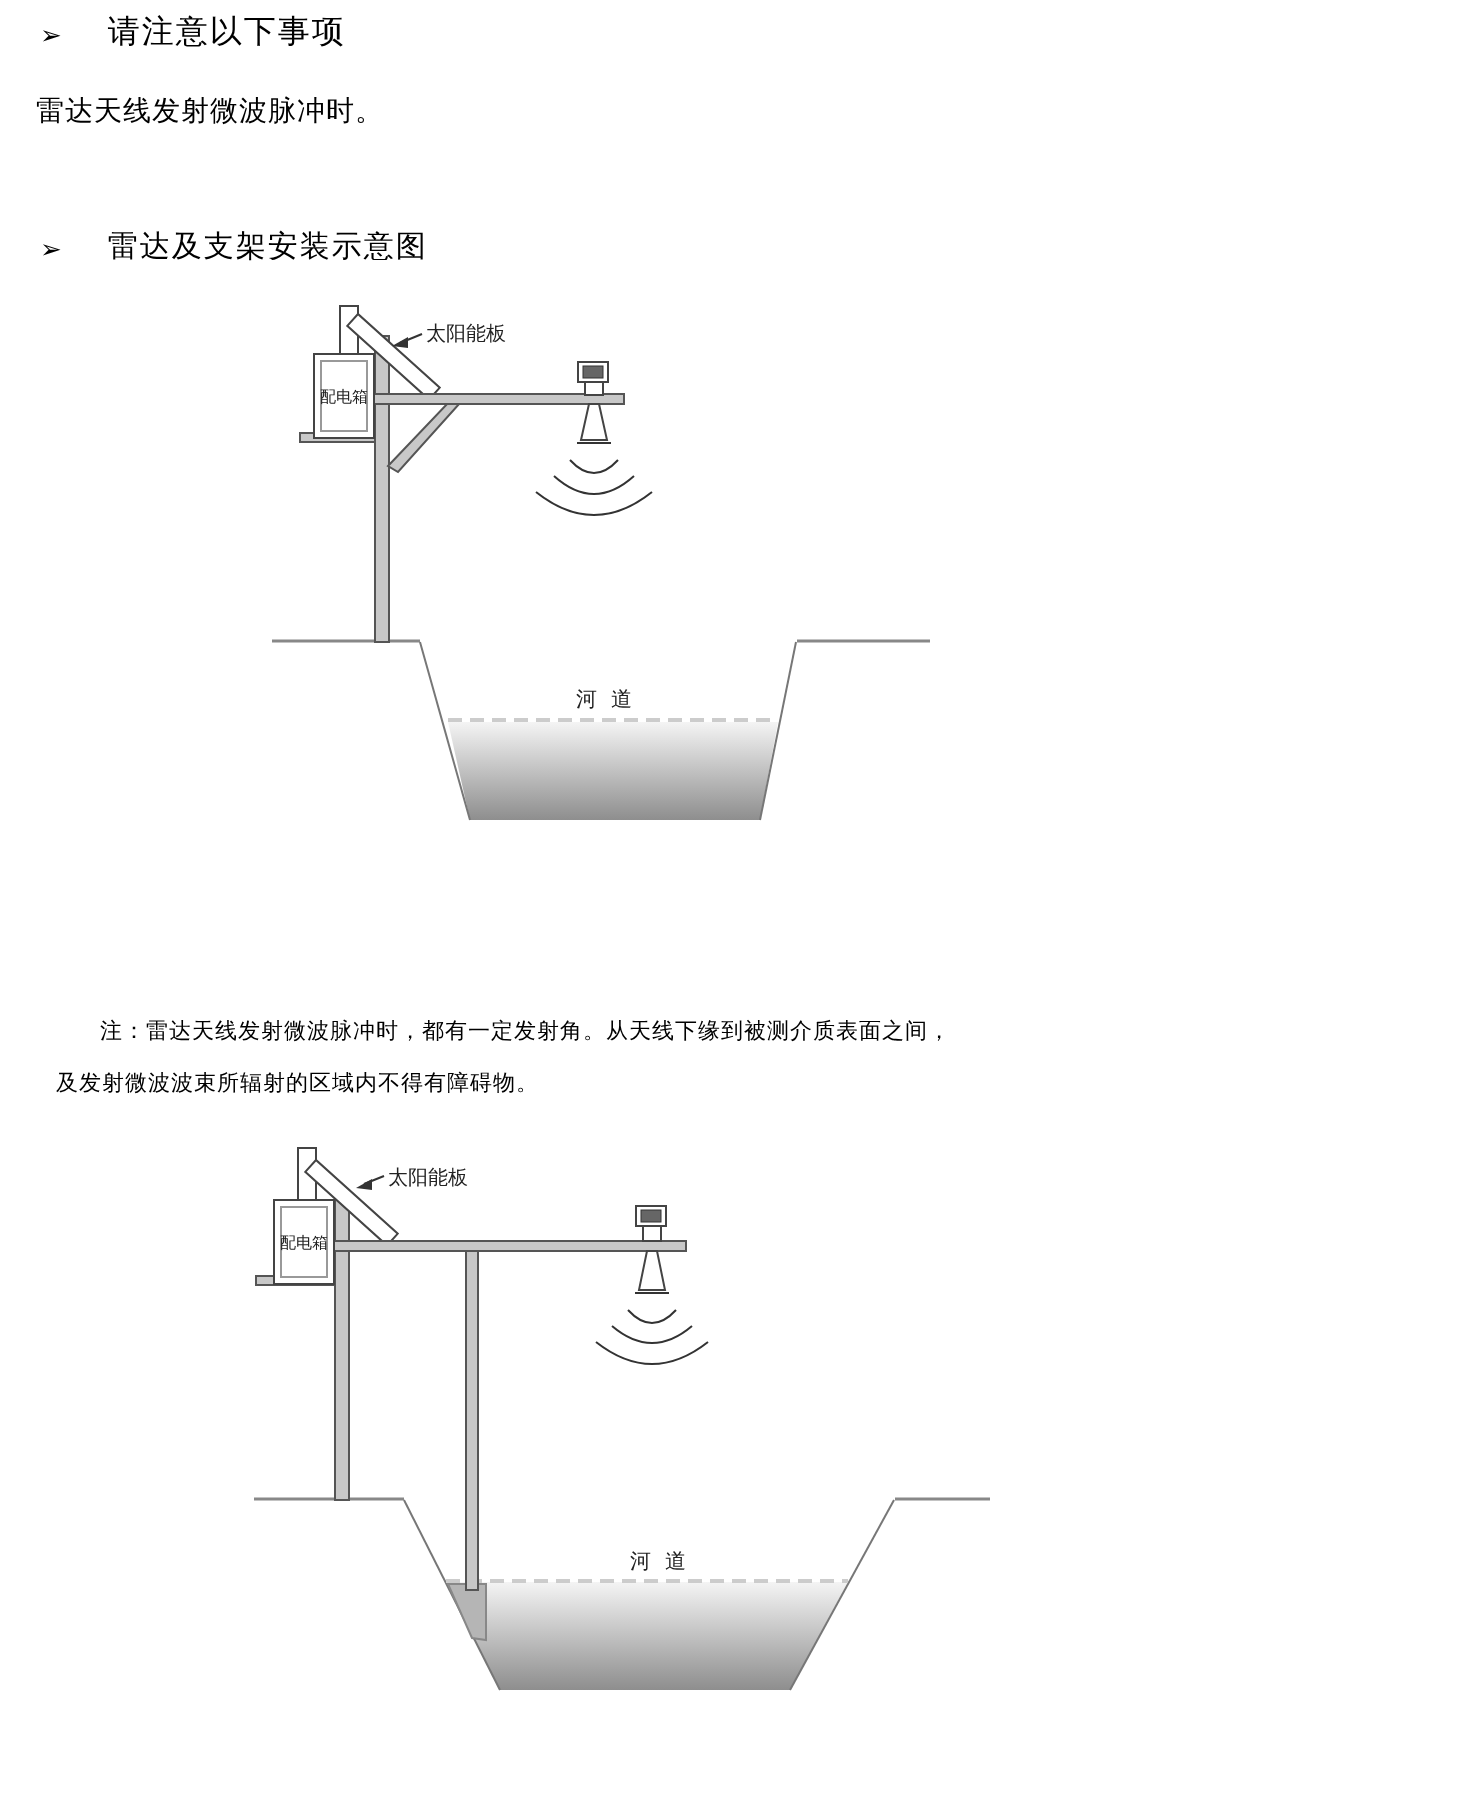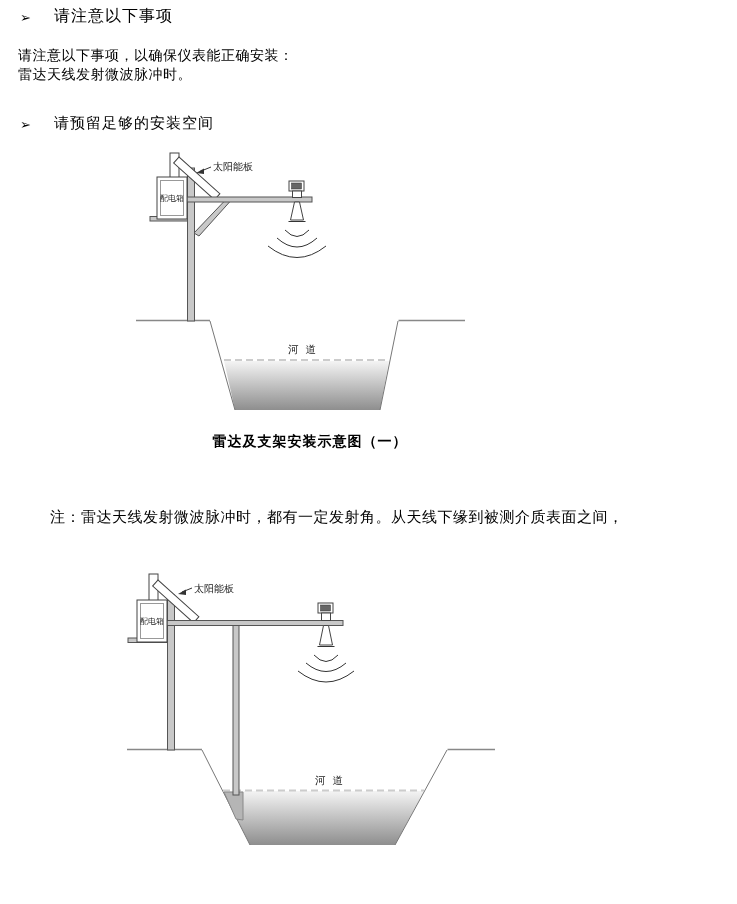--- a/index.html
+++ b/index.html
@@ -11,21 +11,21 @@
     --water-bottom:#8e8e8e;
   }
   html,body{margin:0;padding:0;background:#fff;}
   .page{
     position:relative;width:737px;height:904px;background:#ffffff;
     font-family:"Liberation Sans","DejaVu Sans",sans-serif;color:#000;overflow:hidden;
   }
   .heading{position:absolute;display:flex;align-items:center;font-size:16px;letter-spacing:1px;}
   .heading .bullet{font-size:13px;margin-right:22px;line-height:1;position:relative;top:1px;}
   .bodytext{position:absolute;font-size:14px;line-height:19px;letter-spacing:0.5px;white-space:nowrap;}
-  .noteline{position:absolute;font-size:15px;letter-spacing:0.5px;white-space:nowrap;}
+  .noteline{position:absolute;font-size:11px;letter-spacing:0.5px;white-space:nowrap;}
   .caption{position:absolute;font-size:14px;font-weight:bold;text-align:center;letter-spacing:1px;}
   svg{position:absolute;overflow:visible;}
   .metal{fill:var(--structure-fill);stroke:var(--structure-stroke);stroke-width:1;}
   .whitebox{fill:#ffffff;stroke:#444444;stroke-width:1;}
   .innerframe{fill:none;stroke:#999999;stroke-width:1;}
   .ground{stroke:var(--ground-stroke);stroke-width:1.5;fill:none;}
   .slope{stroke:#777777;stroke-width:1;fill:none;}
   .dashline{stroke:var(--dash-color);stroke-width:2;stroke-dasharray:7 4;fill:none;}
   .arc{stroke:#333333;stroke-width:1;fill:none;}
   .thinline{stroke:#333333;stroke-width:1;fill:none;}
@@ -38,27 +38,26 @@
 <body>
 
 <div class="page">
 
   <div class="heading" style="left:20px;top:6px;">
     <span class="bullet">➢</span>
     <span>请注意以下事项</span>
   </div>
 
   <div class="bodytext" style="left:18px;top:46px;">
-    <div>请注意以下事项，以确保仪表能正确安装：</div>
     <div>雷达天线发射微波脉冲时。</div>
   </div>
 
   <div class="heading" style="left:20px;top:114px;font-size:15px;">
     <span class="bullet">➢</span>
-    <span>请预留足够的安装空间</span>
+    <span>雷达及支架安装示意图</span>
   </div>
 
   <svg style="left:110px;top:145px;" width="380" height="292" viewBox="110 145 380 292">
     <defs>
       <linearGradient id="waterGrad1" x1="0" y1="0" x2="0" y2="1">
         <stop offset="0" class="stop-top"></stop>
         <stop offset="1" class="stop-bottom"></stop>
       </linearGradient>
     </defs>
 
@@ -95,23 +94,23 @@
       <line x1="288.5" y1="221.5" x2="305.5" y2="221.5" class="thinline"></line>
     </g>
 
     <g>
       <path d="M285,230 Q297,243 309,230" class="arc"></path>
       <path d="M277,238 Q297,256 317,238" class="arc"></path>
       <path d="M268,246 Q297,269 326,246" class="arc"></path>
     </g>
   </svg>
 
-  <div class="caption" style="left:120px;top:433px;width:380px;">雷达及支架安装示意图（一）</div>
 
   <div class="noteline" style="left:50px;top:508px;">注：雷达天线发射微波脉冲时，都有一定发射角。从天线下缘到被测介质表面之间，</div>
+  <div class="noteline" style="left:28px;top:534px;">及发射微波波束所辐射的区域内不得有障碍物。</div>
 
   <svg style="left:100px;top:565px;" width="400" height="295" viewBox="100 565 400 295">
     <defs>
       <linearGradient id="waterGrad2" x1="0" y1="0" x2="0" y2="1">
         <stop offset="0" class="stop-top"></stop>
         <stop offset="1" class="stop-bottom"></stop>
       </linearGradient>
     </defs>
 
     <polygon points="223,791 424,791 395,845 250,845" fill="url(#waterGrad2)"></polygon>

